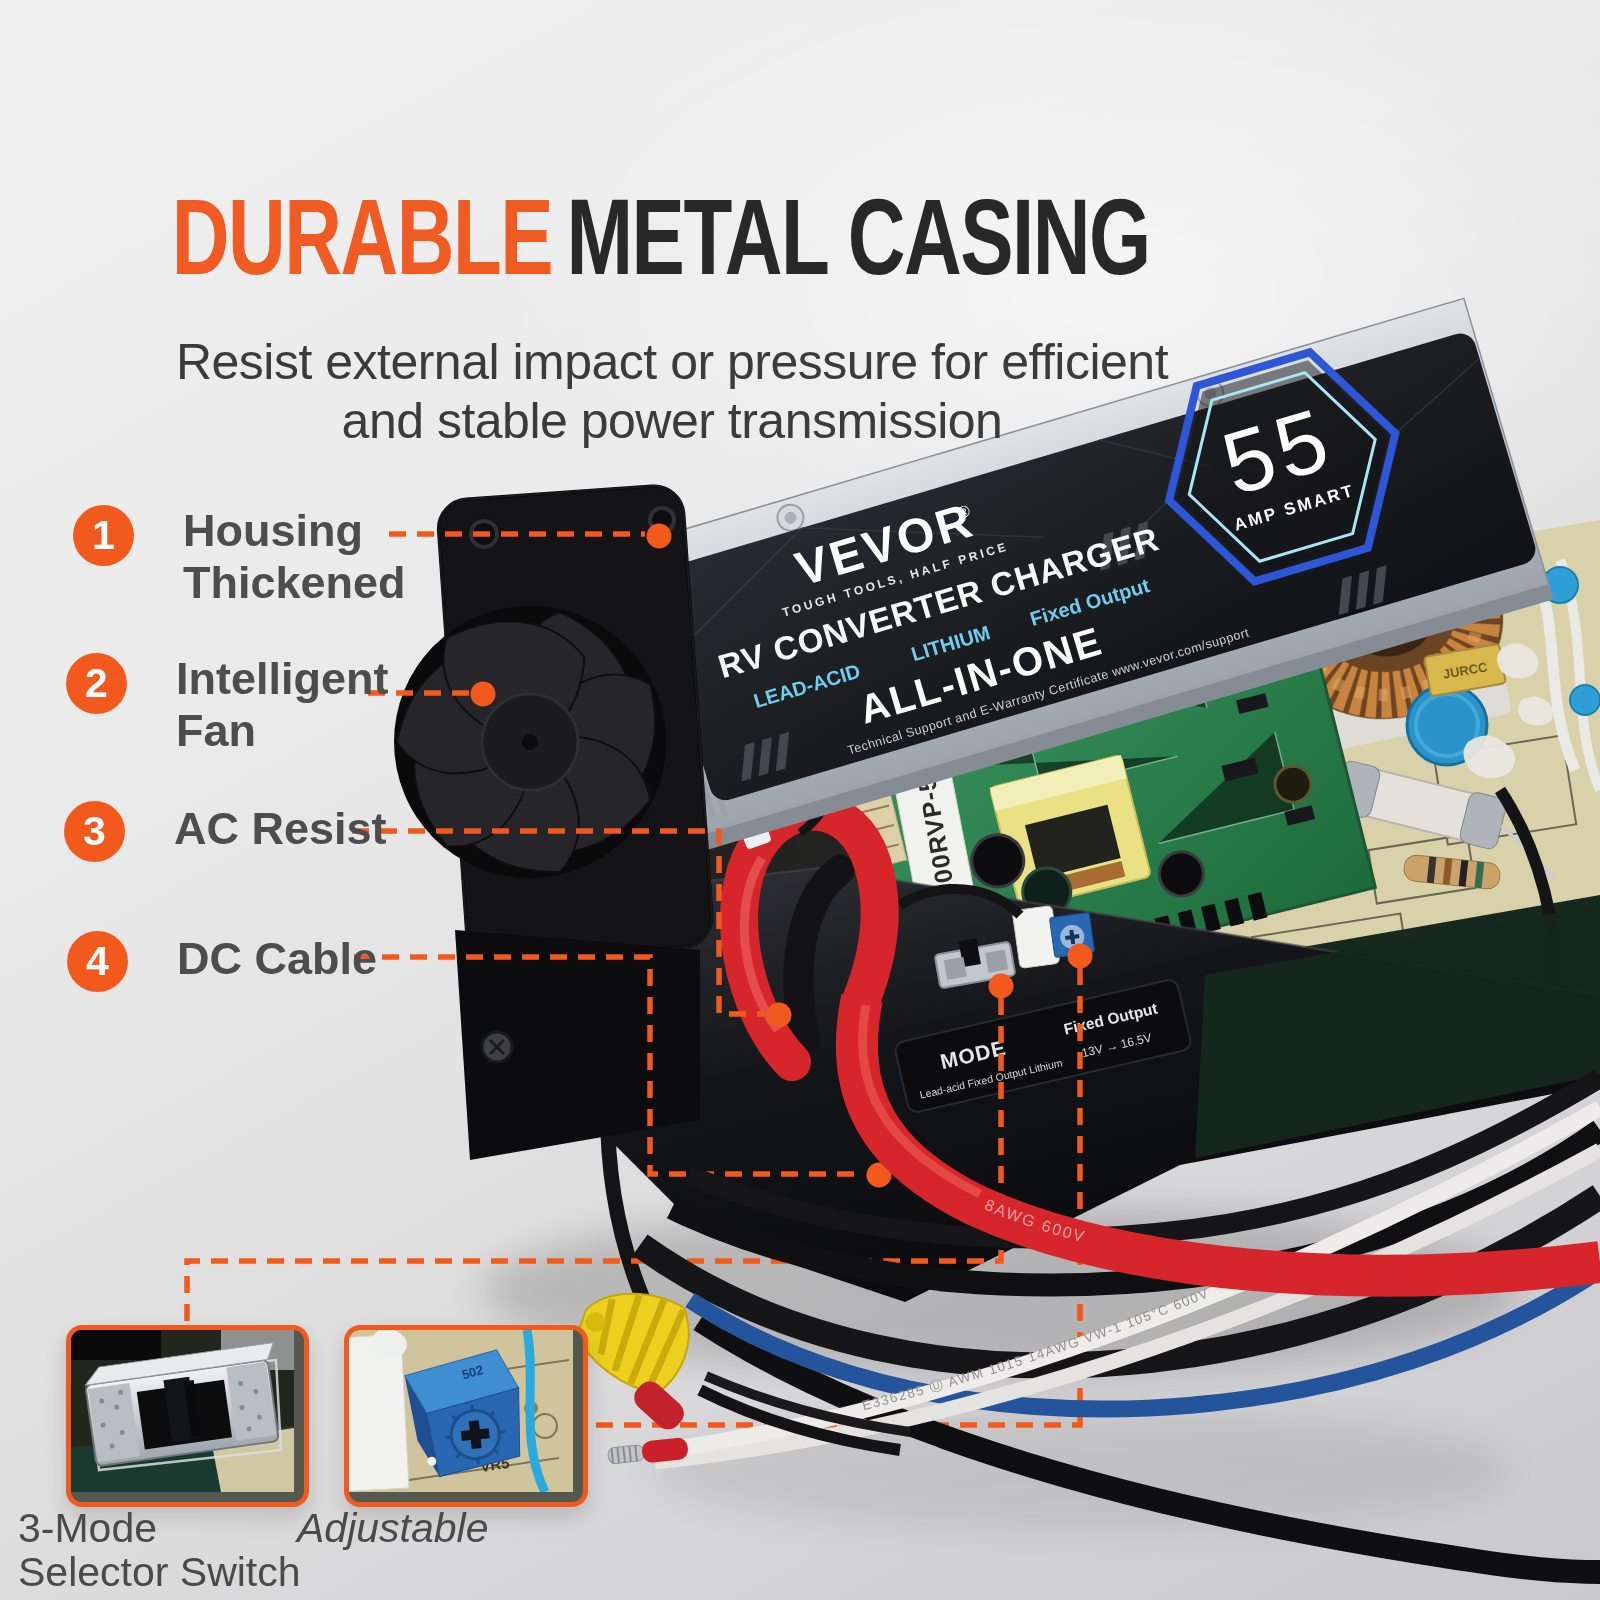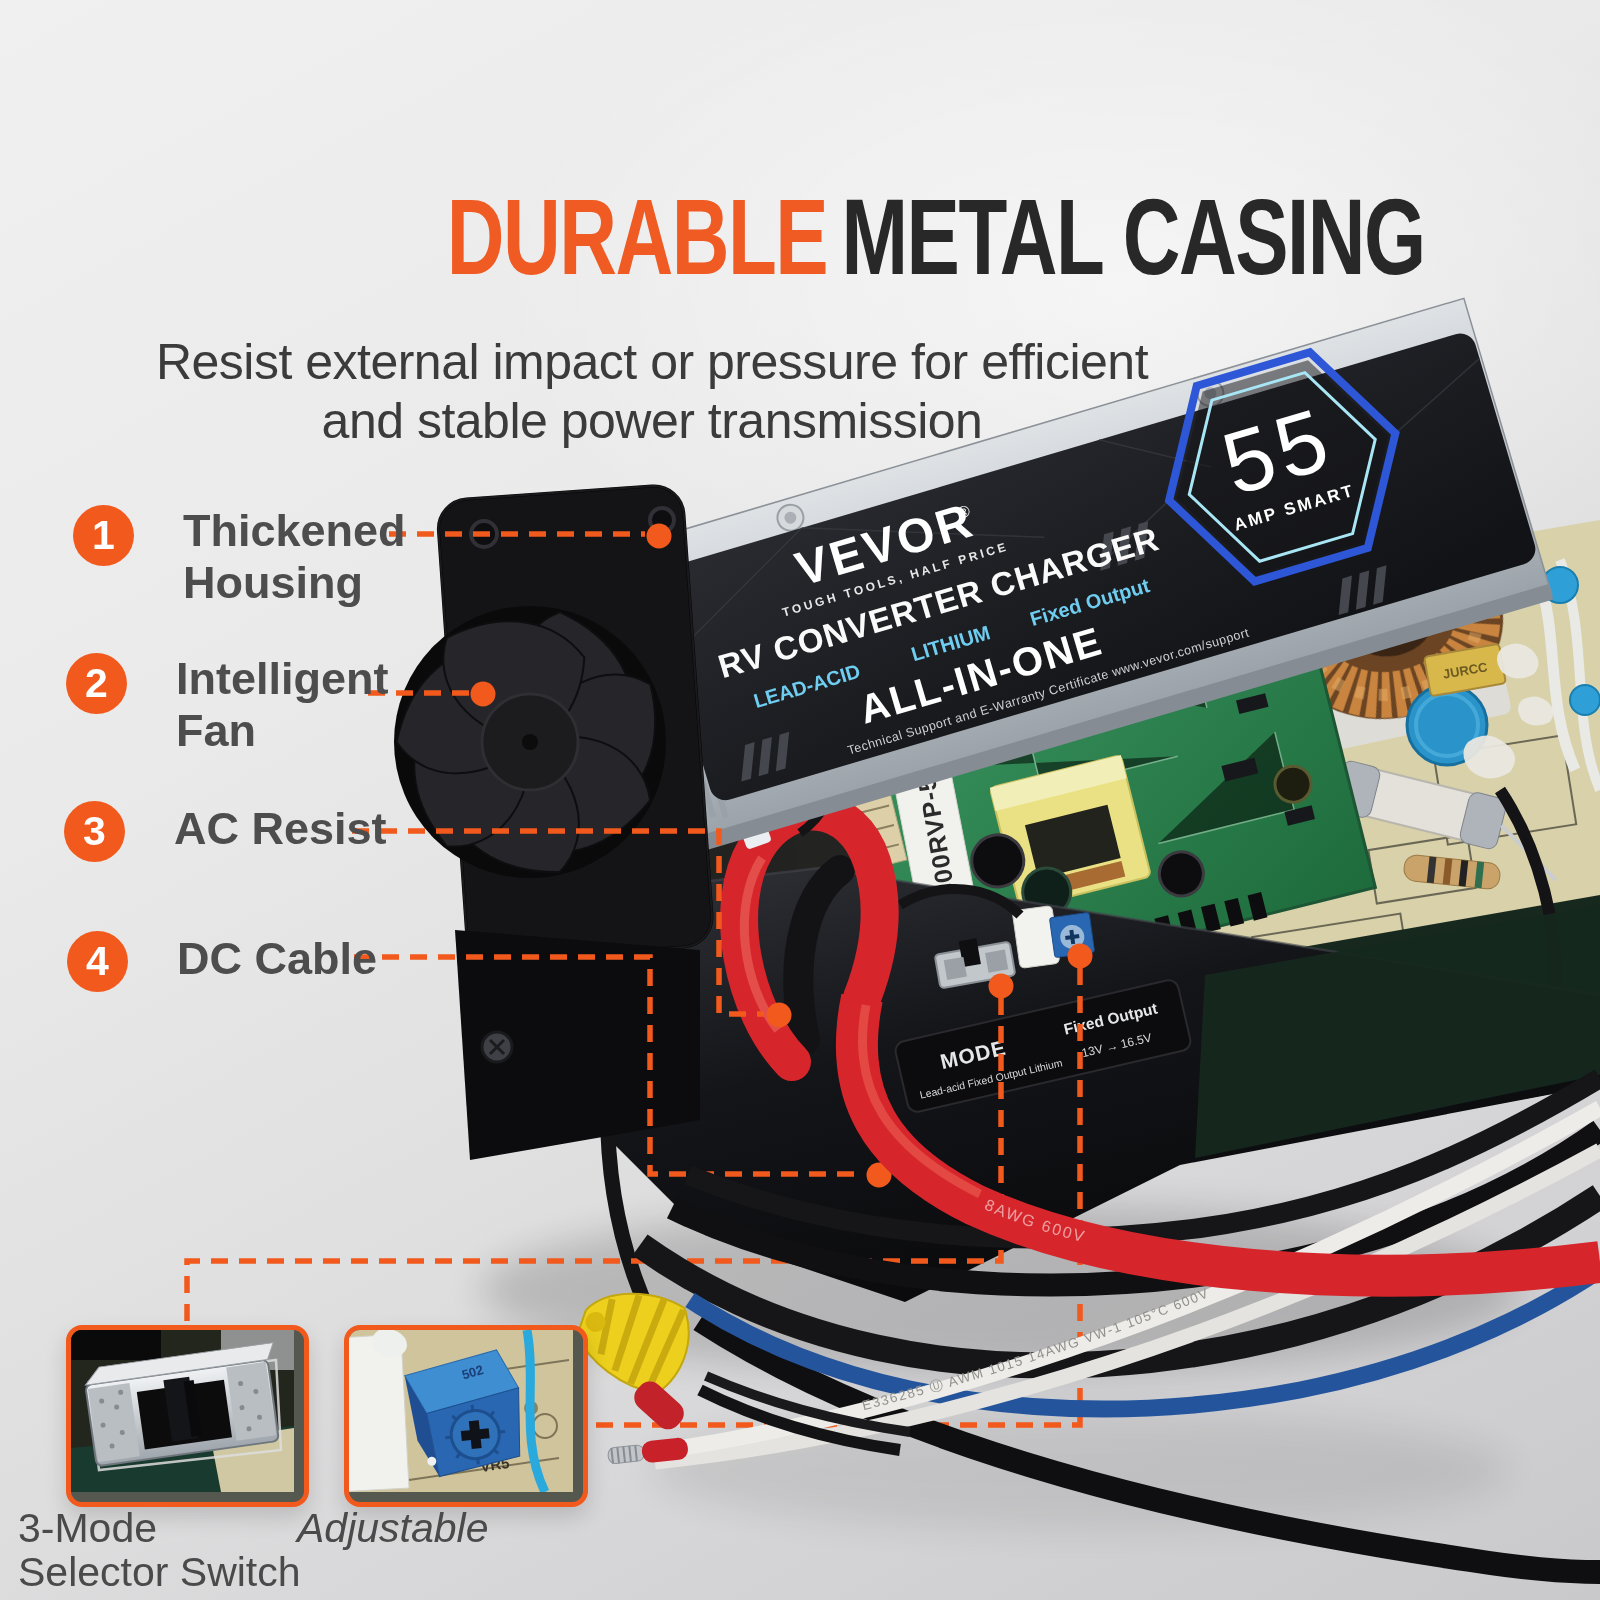--- a/index.html
+++ b/index.html
@@ -3,27 +3,27 @@
 <meta charset="utf-8">
 <style>
   html,body{margin:0;padding:0;background:#9b9b9e;}
   .stage{position:relative;width:1600px;height:1600px;overflow:hidden;
     font-family:"Liberation Sans",sans-serif;
     background:linear-gradient(152deg,#f0f0f0 0%,#eaeaeb 34%,#dededf 62%,#c9c9cc 100%);}
   .stage::before{content:"";position:absolute;inset:0;
     background:radial-gradient(ellipse 900px 500px at 70% 18%,rgba(255,255,255,.55),rgba(255,255,255,0) 70%);}
   svg{position:absolute;left:0;top:0;}
   svg text{font-family:"Liberation Sans",sans-serif;}
-  .title{position:absolute;top:183px;left:0;width:1596px;text-align:right;white-space:nowrap;}
+  .title{position:absolute;top:183px;left:0;width:1596px;text-align:left;white-space:nowrap;}
   .title .inner{display:inline-block;transform:scaleX(.74);transform-origin:50% 50%;
     font-size:108px;font-weight:700;letter-spacing:-2px;color:#282828;line-height:1;}
   .title .accent{color:#F05A23;}
   .title .rest{margin-left:.18em;}
   .subtitle{position:absolute;top:333px;left:0;width:1304px;text-align:center;
-    font-size:50px;line-height:1.17;color:#3b3b3b;font-weight:400;letter-spacing:-.5px;}
+    font-size:50px;line-height:1.17;color:#3b3b3b;font-weight:400;letter-spacing:-.5px;padding-left:20px;}
   .callout{position:absolute;display:flex;align-items:flex-start;}
   .num{width:61px;height:61px;border-radius:50%;background:#F2591C;color:#fff;
     font-size:41px;font-weight:700;display:flex;align-items:center;justify-content:center;flex:0 0 61px;}
   .clabel{margin-left:49px;font-size:45px;font-weight:700;color:#4d4d4d;line-height:1.15;white-space:nowrap;}
   .inset{position:absolute;border:5px solid #F2591C;border-radius:16px;overflow:hidden;
     background:#55584e;box-shadow:0 10px 22px rgba(0,0,0,.15);}
   .inset svg{position:absolute;left:0;top:0;}
   .caption{position:absolute;text-align:left;font-size:41px;line-height:1.08;color:#4a4a4a;font-weight:400;}
 </style>
 </head>
@@ -363,22 +363,22 @@
   <span class="inner"><span class="accent">DURABLE</span><span class="rest">METAL CASING</span></span>
 </div>
 <div class="subtitle">
   <div>Resist external impact or pressure for efficient</div>
   <div>and stable power transmission</div>
 </div>
 
 <div class="callout" style="left:73px;top:505px;">
   <div class="num">1</div>
   <div class="clabel">
+        <div>Housing</div>
         <div>Thickened</div>
-        <div>Housing</div>
       </div>
 </div>
 <div class="callout" style="left:66px;top:653px;">
   <div class="num">2</div>
   <div class="clabel">
         <div>Intelligent</div>
         <div>Fan</div>
       </div>
 </div>
 <div class="callout" style="left:64px;top:801px;">

